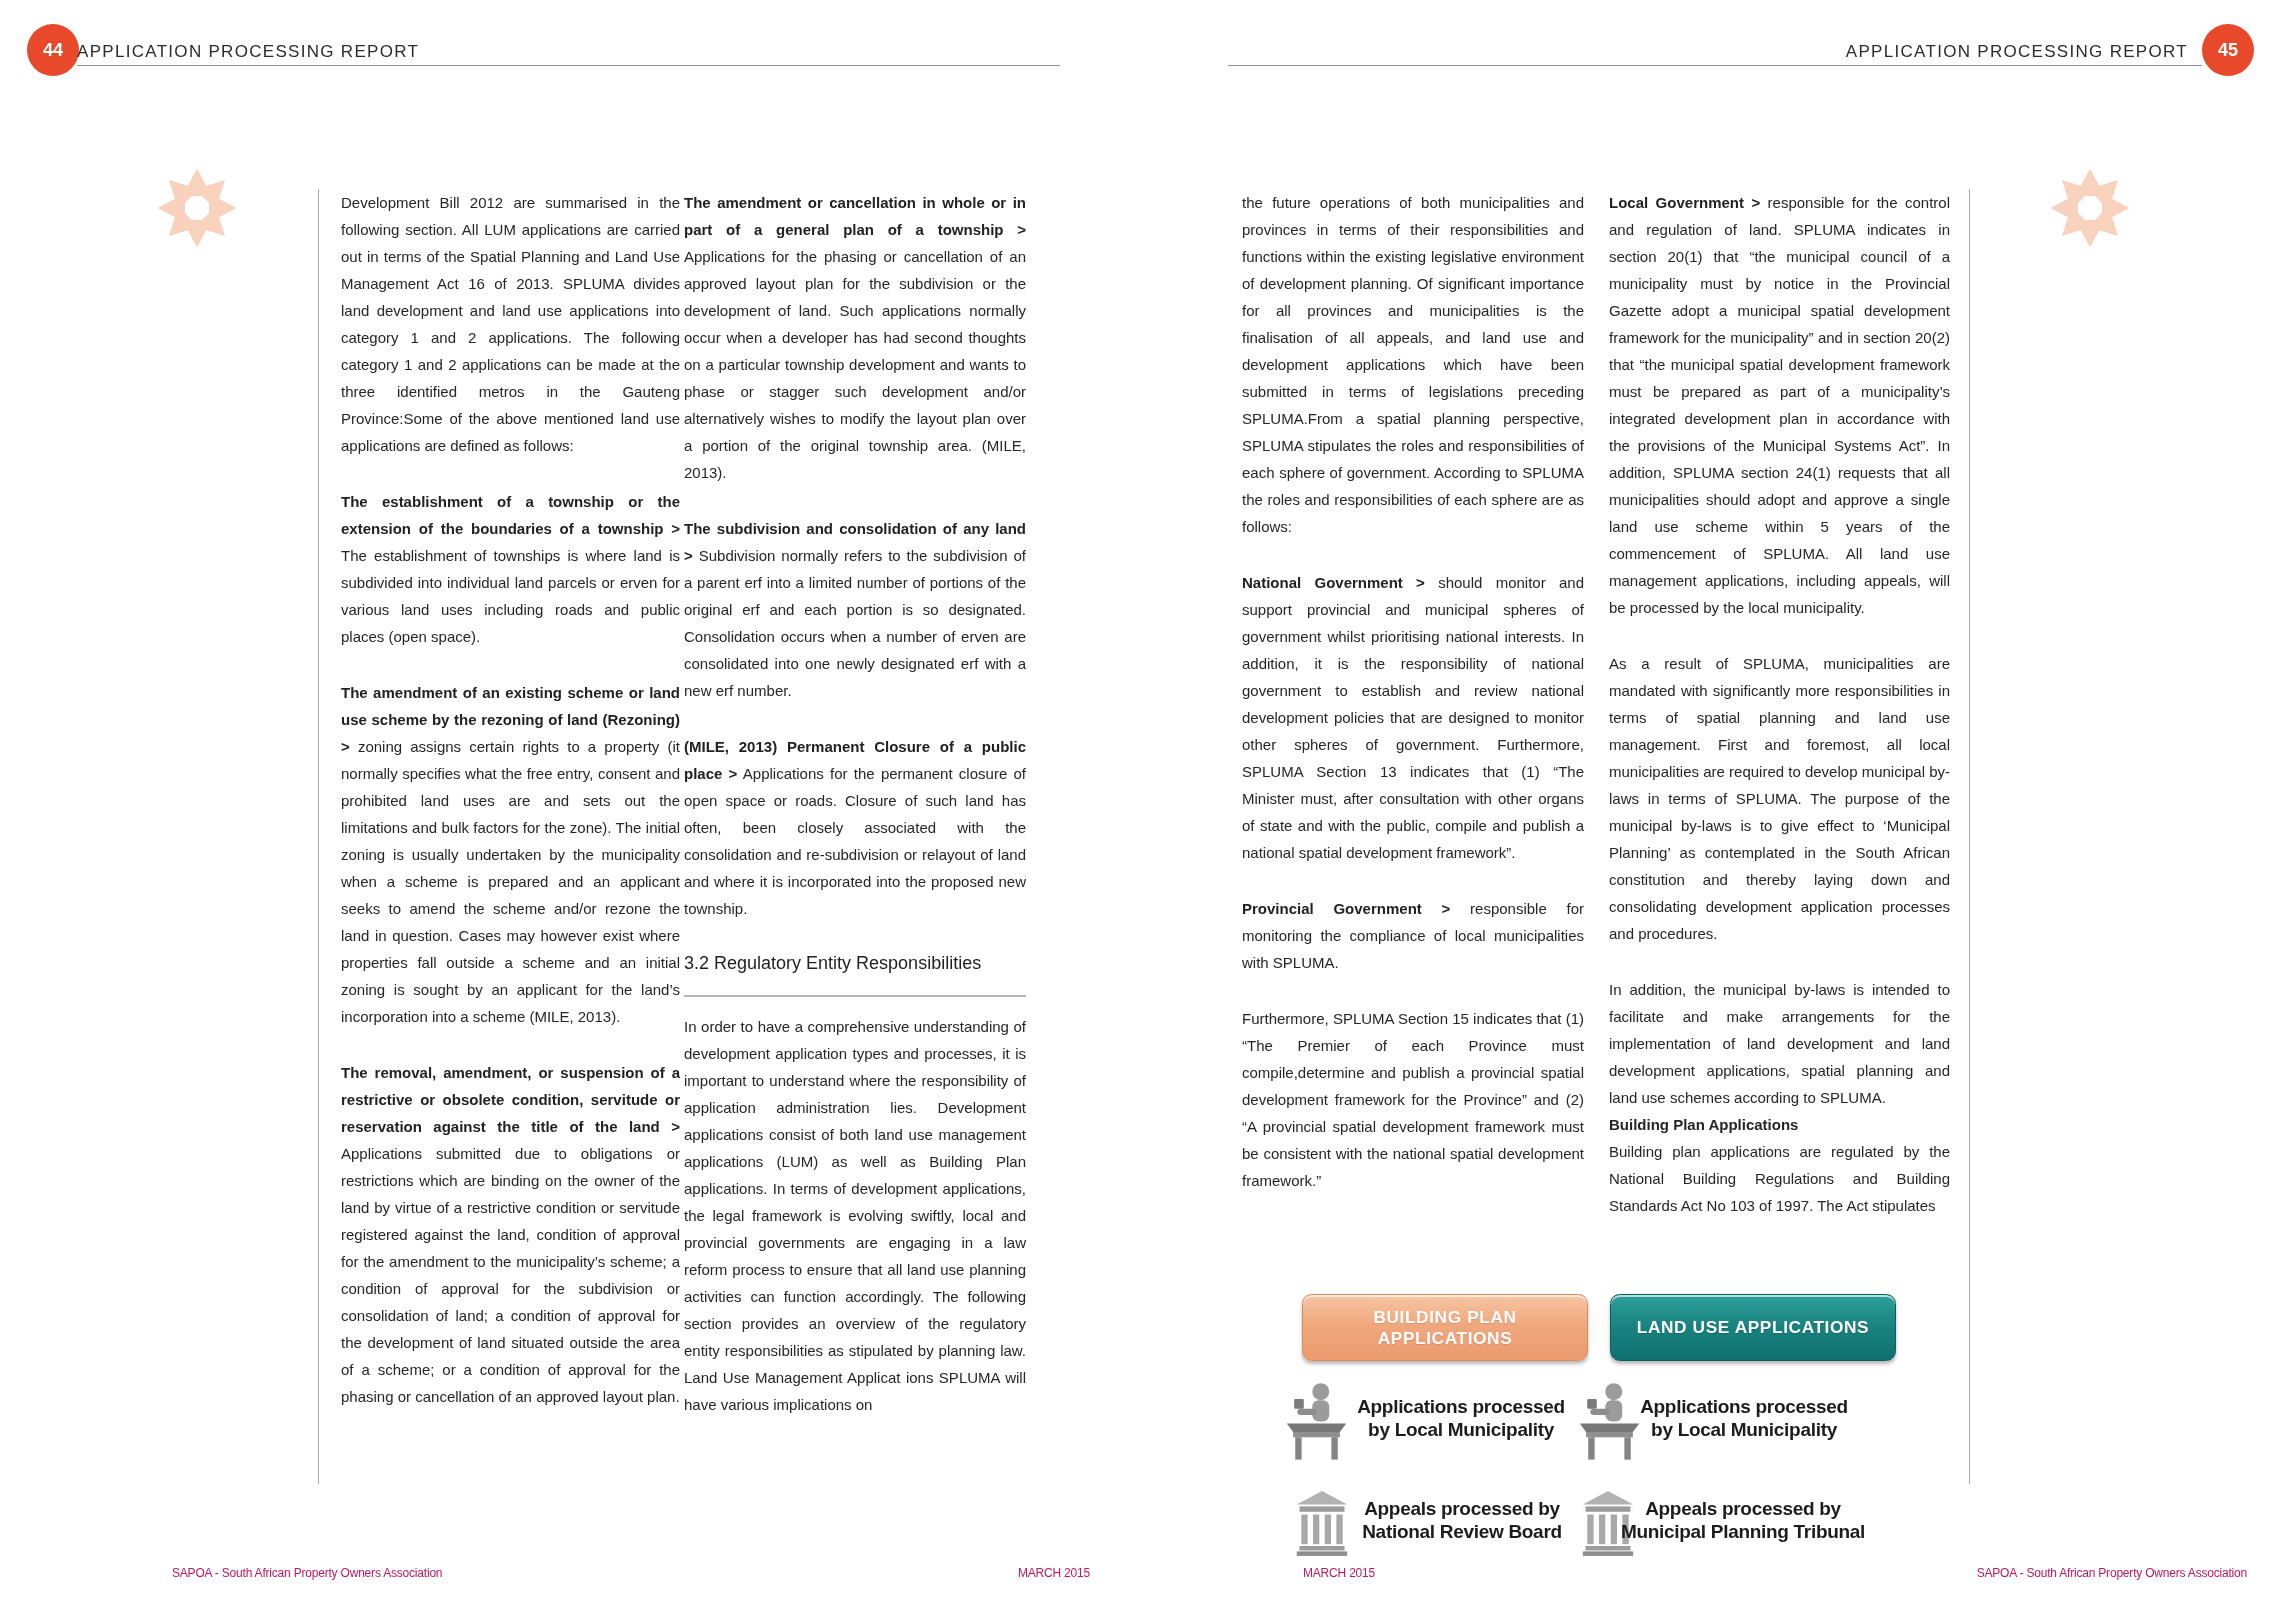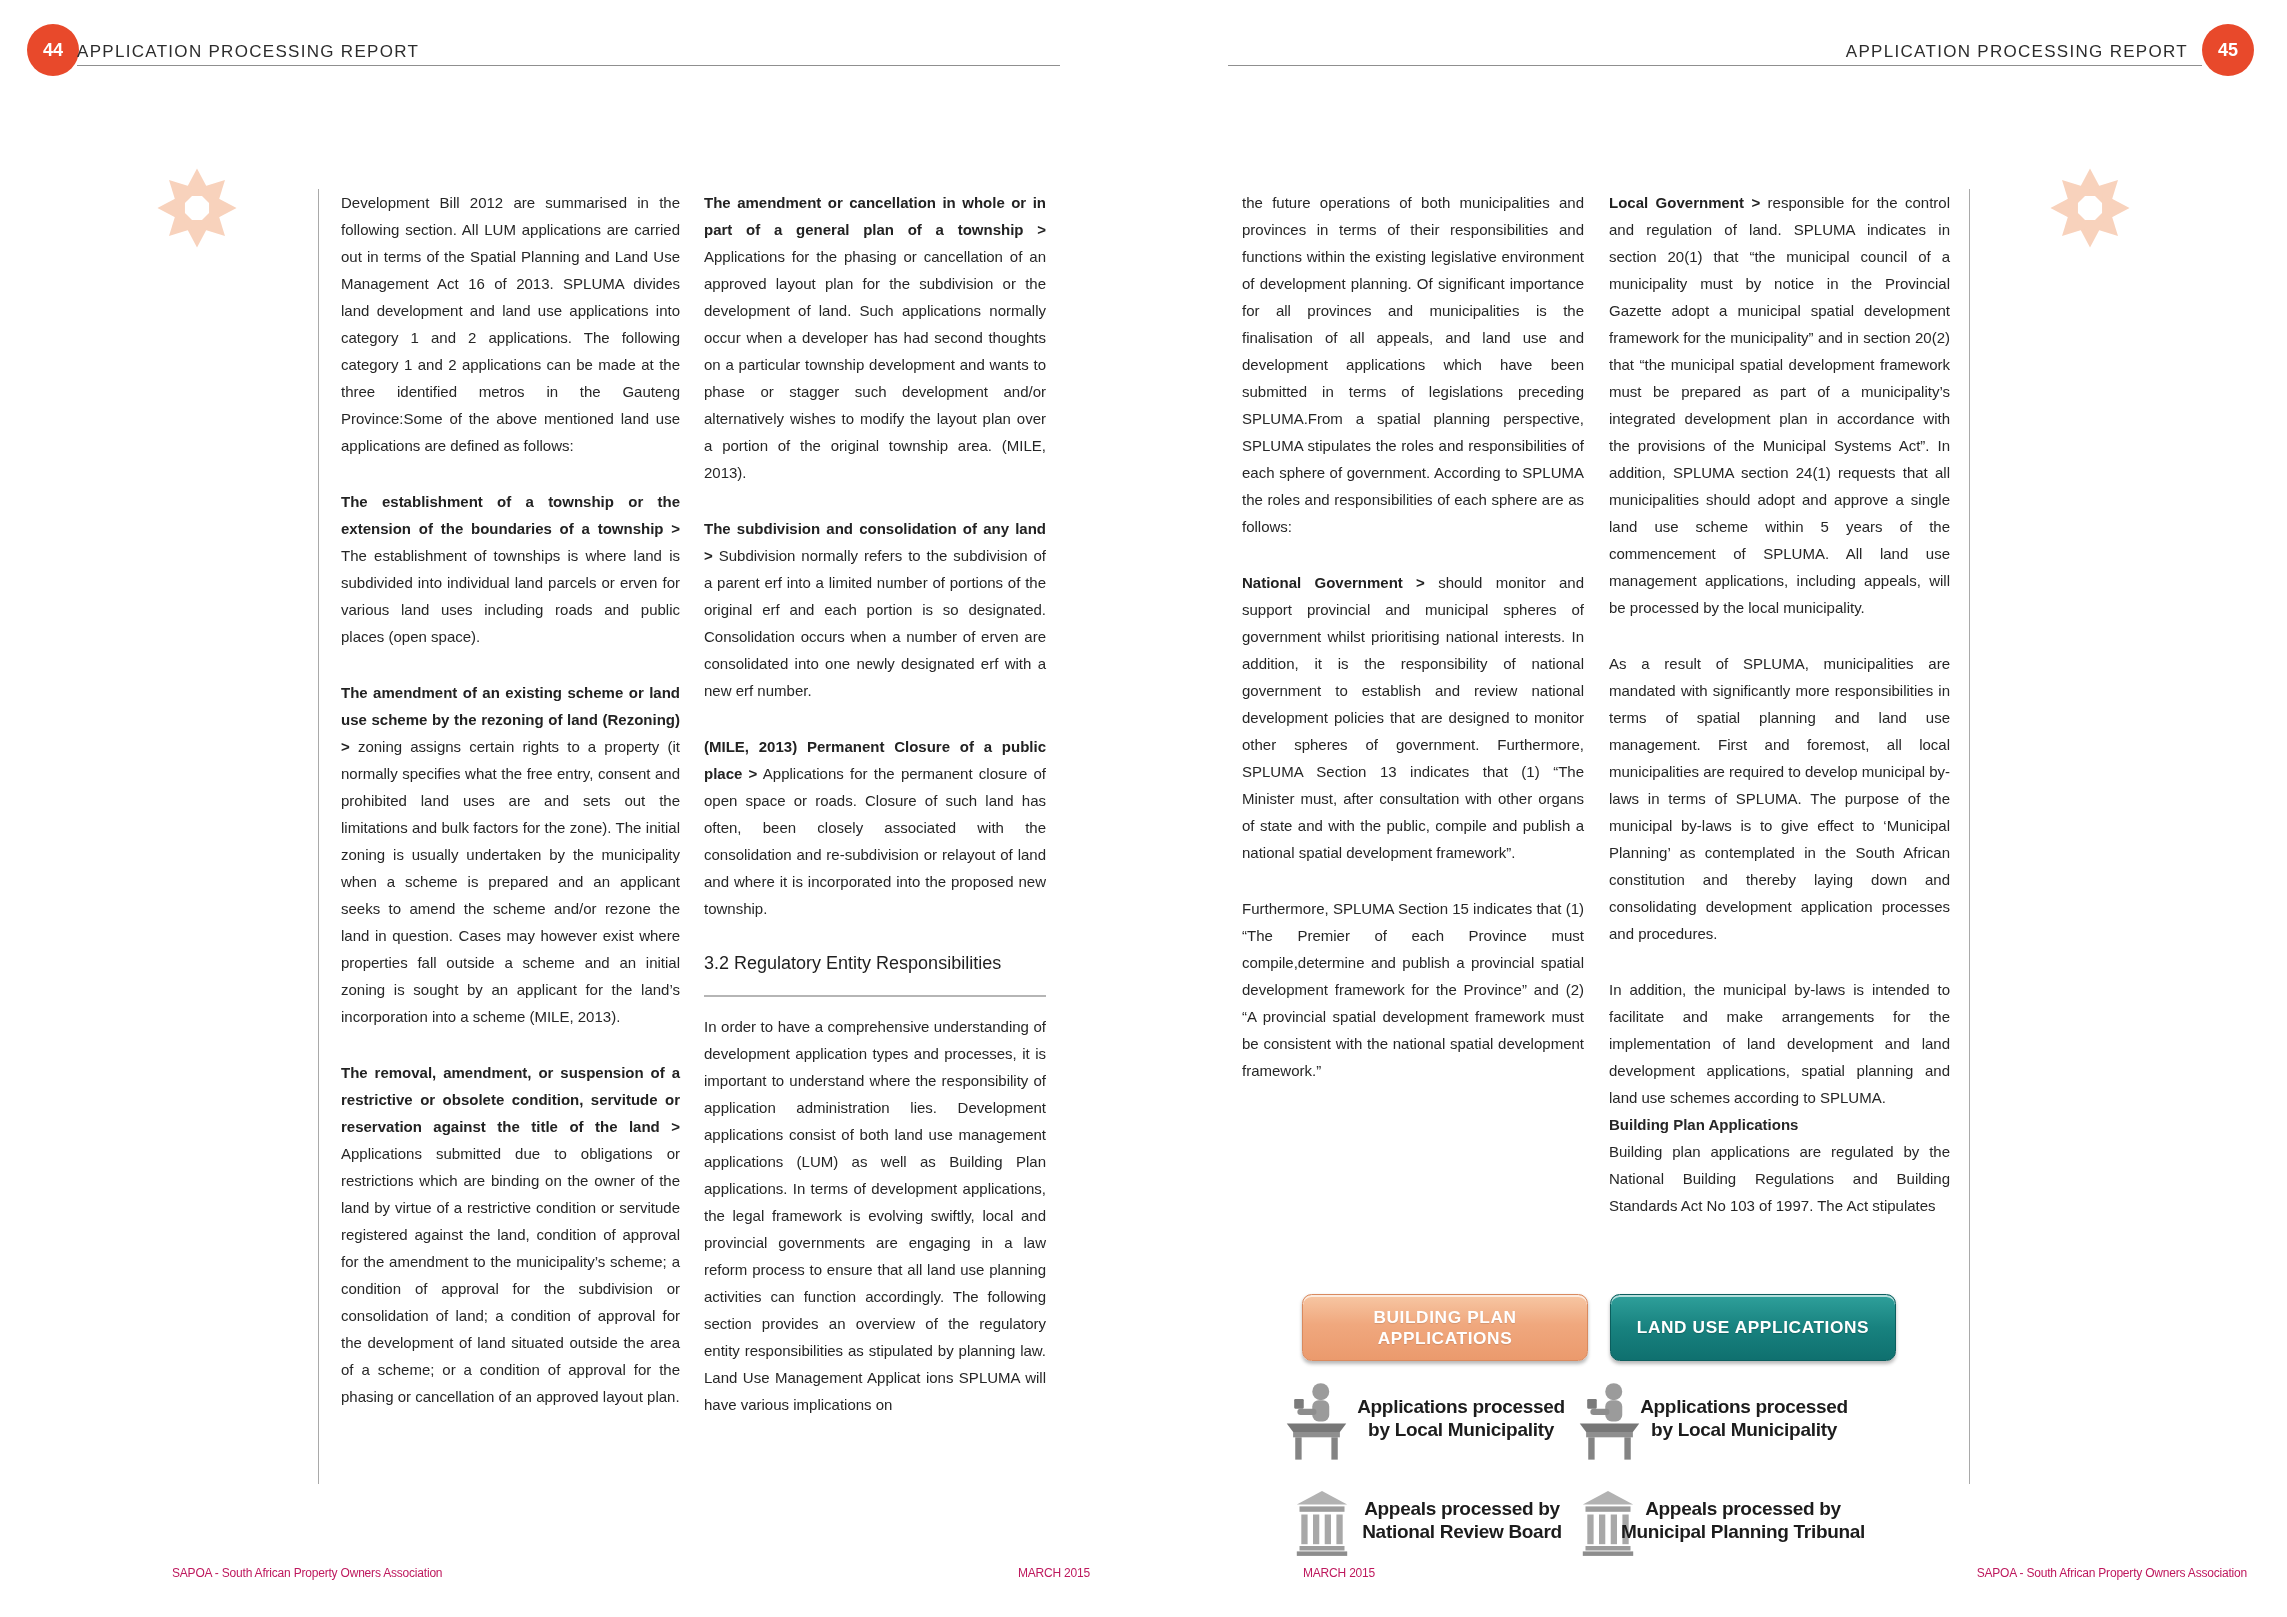--- a/index.html
+++ b/index.html
@@ -27,21 +27,21 @@
 
   
   .vrule { position: absolute; top: 189px; width: 1px; height: 1295px; background: #a9a9a9; }
   .vrule-left  { left: 318px; }
   .vrule-right { left: 1969px; }
 
   
   .col { position: absolute; top: 189px; font-size: 15px; line-height: 27px;
          text-align: justify; color: #262626; }
   .col-44-1 { left: 341px;  width: 339px; }
-  .col-44-2 { left: 704px;  width: 342px; }
+  .col-44-2 { left: 684px;  width: 342px; }
   .col-45-1 { left: 1242px; width: 342px; }
   .col-45-2 { left: 1609px; width: 341px; }
   .col p { margin: 0; }
   .col p.gap { margin-top: 29px; }
   .col strong { font-weight: 700; color: #222; }
   .section-heading { font-size: 18px; line-height: 33px; font-weight: 400;
                      color: #1f1f1f; margin-top: 25px; text-align: left; }
   .heading-rule { height: 1.9px; background: #b5b5b5; margin: 15.4px 0 15.4px 0; }
   .subhead { font-weight: 700; margin-top: 29px; text-align: left; }
 
@@ -131,20 +131,21 @@
   <p class="gap"><strong>The subdivision and consolidation of any land &gt;</strong> <span>Subdivision normally refers to the subdivision of a parent erf into a limited number of portions of the original erf and each portion is so designated. Consolidation occurs when a number of erven are consolidated into one newly designated erf with a new erf number.</span></p>
   <p class="gap"><strong>(MILE, 2013) Permanent Closure of a public place &gt;</strong> <span>Applications for the permanent closure of open space or roads. Closure of such land has often, been closely associated with the consolidation and re-subdivision or relayout of land and where it is incorporated into the proposed new township.</span></p>
   <h2 class="section-heading">3.2 Regulatory Entity Responsibilities</h2>
   <div class="heading-rule"></div>
   <p><span>In order to have a comprehensive understanding of development application types and processes, it is important to understand where the responsibility of application administration lies. Development applications consist of both land use management applications (LUM) as well as Building Plan applications. In terms of development applications, the legal framework is evolving swiftly, local and provincial governments are engaging in a law reform process to ensure that all land use planning activities can function accordingly. The following section provides an overview of the regulatory entity responsibilities as stipulated by planning law. Land Use Management Applicat ions SPLUMA will have various implications on</span></p>
 </div>
 
 <div class="col col-45-1">
   <p><span>the future operations of both municipalities and provinces in terms of their responsibilities and functions within the existing legislative environment of development planning. Of significant importance for all provinces and municipalities is the finalisation of all appeals, and land use and development applications which have been submitted in terms of legislations preceding SPLUMA.From a spatial planning perspective, SPLUMA stipulates the roles and responsibilities of each sphere of government. According to SPLUMA the roles and responsibilities of each sphere are as follows:</span></p>
   <p class="gap"><strong>National Government &gt;</strong> <span>should monitor and support provincial and municipal spheres of government whilst prioritising national interests. In addition, it is the responsibility of national government to establish and review national development policies that are designed to monitor other spheres of government. Furthermore, SPLUMA Section 13 indicates that (1) “The Minister must, after consultation with other organs of state and with the public, compile and publish a national spatial development framework”.</span></p>
+  <p class="gap"><strong>Provincial Government &gt;</strong> <span>responsible for monitoring the compliance of local municipalities with SPLUMA.</span></p>
   <p class="gap"><span>Furthermore, SPLUMA Section 15 indicates that (1) “The Premier of each Province must compile,determine and publish a provincial spatial development framework for the Province” and (2) “A provincial spatial development framework must be consistent with the national spatial development framework.”</span></p>
 </div>
 
 <div class="col col-45-2">
   <p><strong>Local Government &gt;</strong> <span>responsible for the control and regulation of land. SPLUMA indicates in section 20(1) that “the municipal council of a municipality must by notice in the Provincial Gazette adopt a municipal spatial development framework for the municipality” and in section 20(2) that “the municipal spatial development framework must be prepared as part of a municipality’s integrated development plan in accordance with the provisions of the Municipal Systems Act”. In addition, SPLUMA section 24(1) requests that all municipalities should adopt and approve a single land use scheme within 5 years of the commencement of SPLUMA. All land use management applications, including appeals, will be processed by the local municipality.</span></p>
   <p class="gap"><span>As a result of SPLUMA, municipalities are mandated with significantly more responsibilities in terms of spatial planning and land use management. First and foremost, all local municipalities are required to develop municipal by-laws in terms of SPLUMA. The purpose of the municipal by-laws is to give effect to ‘Municipal Planning’ as contemplated in the South African constitution and thereby laying down and consolidating development application processes and procedures.</span></p>
   <p class="gap"><span>In addition, the municipal by-laws is intended to facilitate and make arrangements for the implementation of land development and land development applications, spatial planning and land use schemes according to SPLUMA.</span></p>
   <p class="subhead">Building Plan Applications</p>
   <p><span>Building plan applications are regulated by the National Building Regulations and Building Standards Act No 103 of 1997. The Act stipulates</span></p>
 </div>

